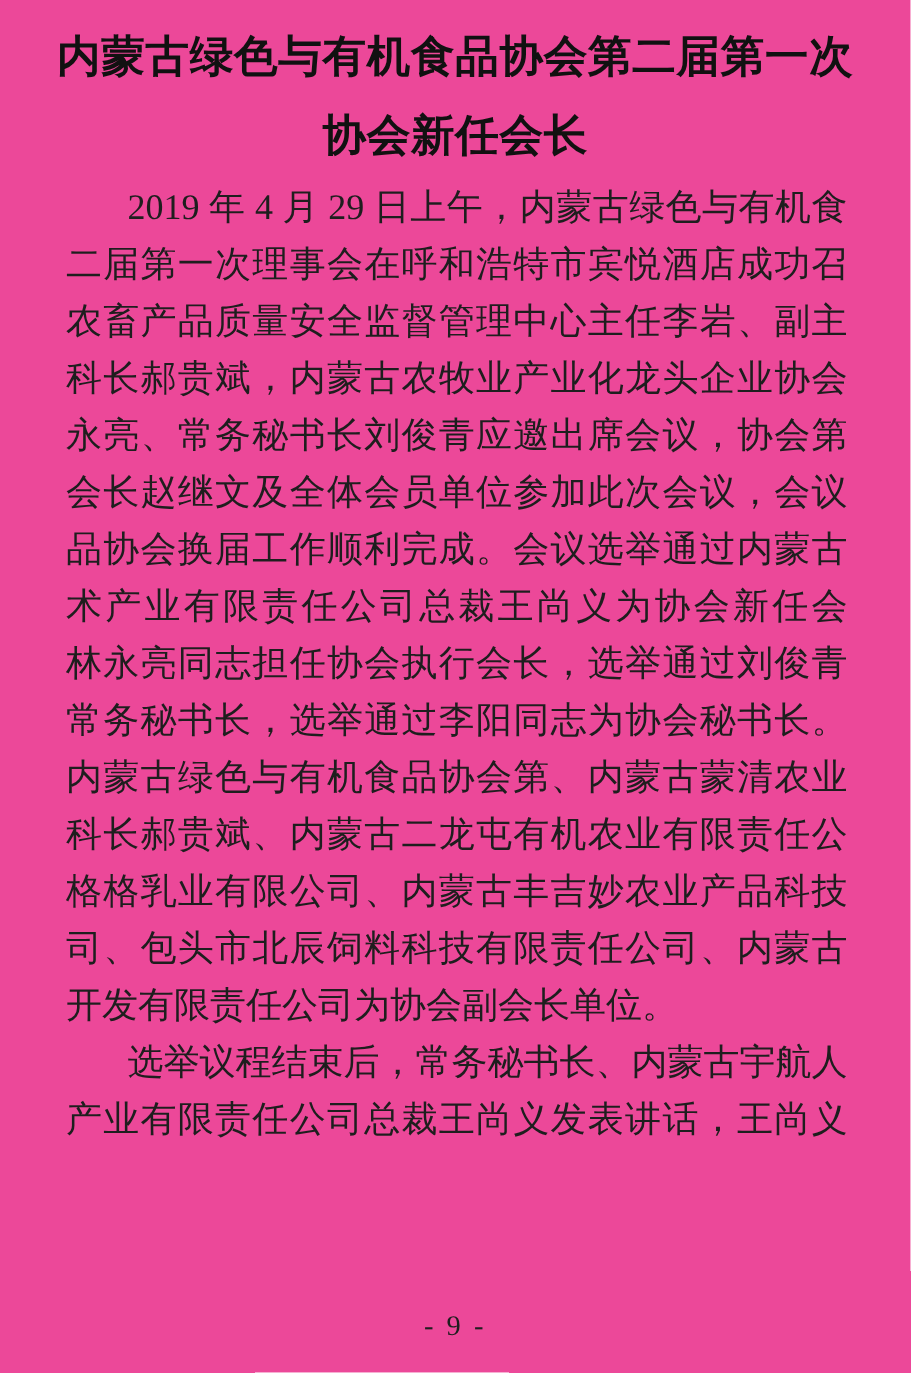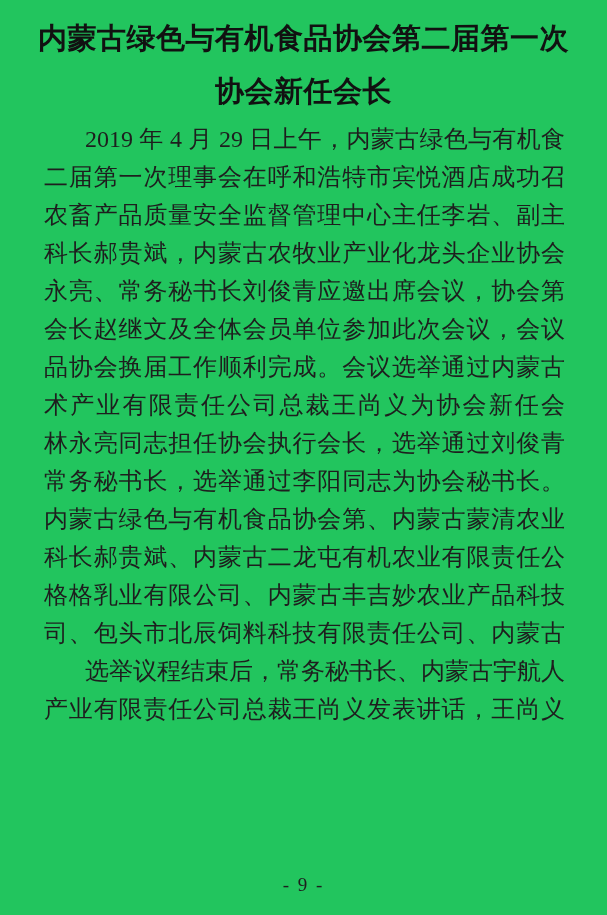--- a/index.html
+++ b/index.html
@@ -4,21 +4,21 @@
 <style>
   html, body {
     margin: 0;
     padding: 0;
     background: #ffffff;
   }
   .page {
     position: relative;
     width: 607px;
     height: 915px;
-    background: #22c55e;
+    background: #ec4899;
     overflow: hidden;
     font-family: "Liberation Serif", "DejaVu Serif", serif;
     color: #1e1e1e;
   }
   .doc-title {
     padding-top: 12px;
     text-align: center;
     font-size: 29px;
     font-weight: bold;
     color: #111111;
@@ -84,20 +84,21 @@
 
     <div>
       <div class="bline fill">品协会换届工作顺利完成。会议选举通过内蒙古宇航人高技</div>
       <div class="bline fill">术产业有限责任公司总裁王尚义为协会新任会长，常务秘书长</div>
       <div class="bline fill">林永亮同志担任协会执行会长，选举通过刘俊青同志为协会</div>
       <div class="bline fill">常务秘书长，选举通过李阳同志为协会秘书长。选举通过五</div>
       <div class="bline fill">内蒙古绿色与有机食品协会第、内蒙古蒙清农业科技开发有限</div>
       <div class="bline fill">科长郝贵斌、内蒙古二龙屯有机农业有限责任公司、内蒙古兰</div>
       <div class="bline fill">格格乳业有限公司、内蒙古丰吉妙农业产品科技开发有限公</div>
       <div class="bline fill">司、包头市北辰饲料科技有限责任公司、内蒙古羚丰农牧业</div>
+      <div class="bline">开发有限责任公司为协会副会长单位。</div>
     </div>
 
     <div>
       <div class="bline ind fill">选举议程结束后，常务秘书长、内蒙古宇航人高技术</div>
       <div class="bline fill">产业有限责任公司总裁王尚义发表讲话，王尚义会长在讲话</div>
     </div>
 
   </div>
 
   <div class="page-footer">- 9 -</div>

